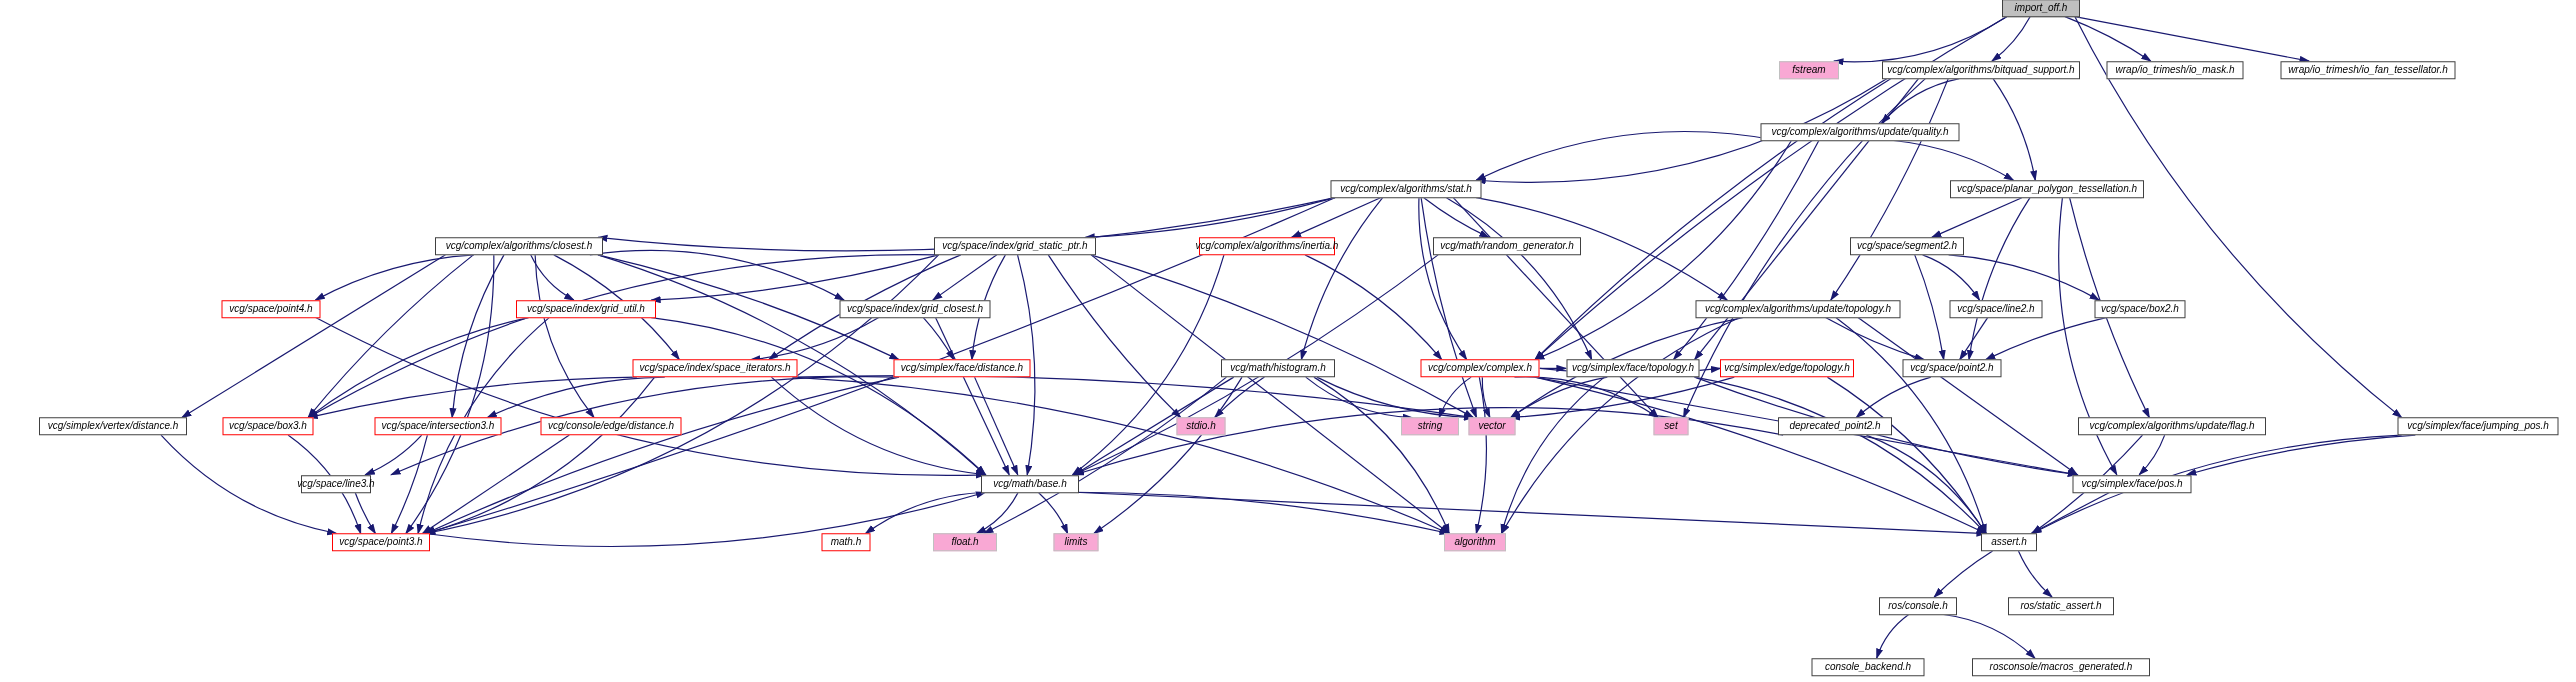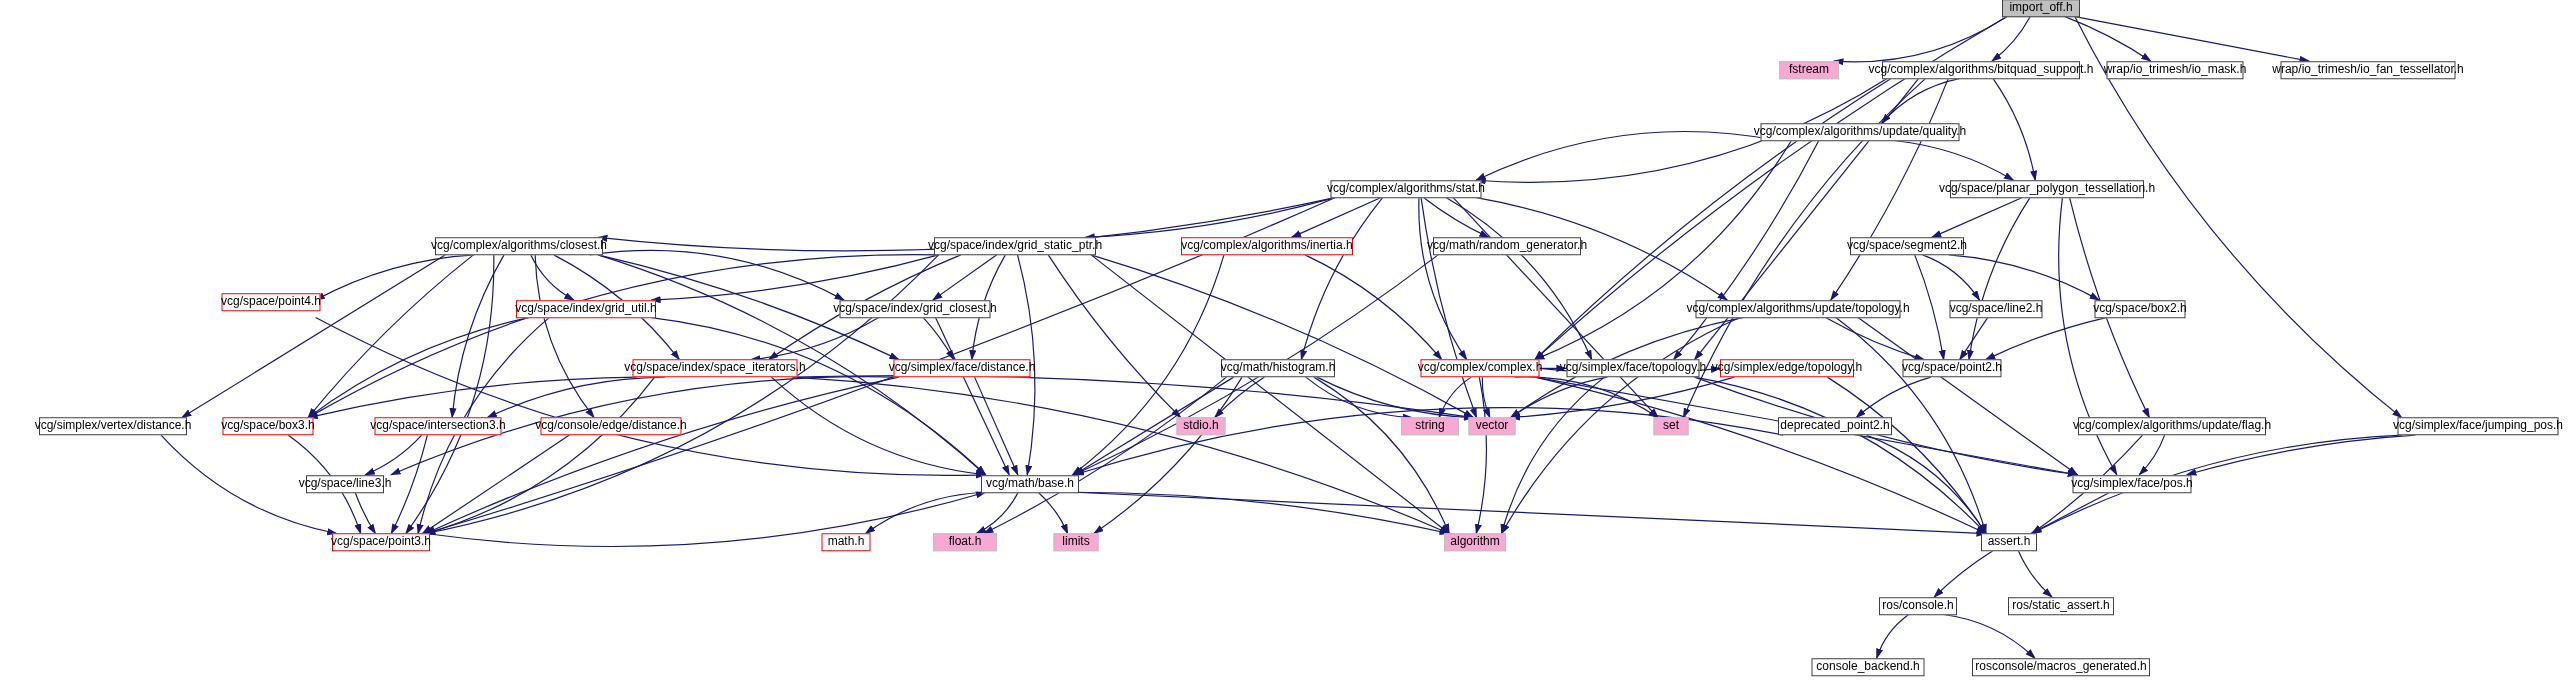--- a/index.html
+++ b/index.html
@@ -13,28 +13,29 @@
   }
   #edges{position:absolute;left:0;top:0;width:2576px;height:682px;}
   .node{
     position:absolute;
     box-sizing:border-box;
     display:flex;
     align-items:center;
     justify-content:center;
     height:17.5px;
     padding:0 5.6px;
-    font-size:12px;
+    font-size:10px;
     line-height:17.5px;
     white-space:nowrap;
     color:#000000;
     background:#ffffff;
     border:0.8px solid #808080;
     transform:translate(-50%,-50%);
     z-index:5;
+    font-style:italic;
   }
   .node.hdr{ border:0.8px solid #404040; }
   .node.red{ border:0.8px solid #ff0000; }
   .node.grey{ border:0.8px solid #c0c0c0; background:#f9a8d4; }
   .node.root{
     background:#bfbfbf;
     border:0.8px solid #404040;
   }
 </style>
 </head>
@@ -181,24 +182,24 @@
       <div class="node root" style="left: 2041px; top: 8px; width: 78px;">import_off.h</div>
       <div class="node grey" style="left: 1809px; top: 70px; width: 60px;">fstream</div>
       <div class="node hdr" style="left: 1981px; top: 70px; width: 198px;">vcg/complex/algorithms/bitquad_support.h</div>
       <div class="node hdr" style="left: 2175px; top: 70px; width: 137px;">wrap/io_trimesh/io_mask.h</div>
       <div class="node hdr" style="left: 2368px; top: 70px; width: 175px;">wrap/io_trimesh/io_fan_tessellator.h</div>
       <div class="node hdr" style="left: 1860px; top: 132px; width: 199px;">vcg/complex/algorithms/update/quality.h</div>
       <div class="node hdr" style="left: 1406px; top: 189px; width: 151px;">vcg/complex/algorithms/stat.h</div>
       <div class="node hdr" style="left: 2047px; top: 189px; width: 194px;">vcg/space/planar_polygon_tessellation.h</div>
       <div class="node hdr" style="left: 519px; top: 246px; width: 168px;">vcg/complex/algorithms/closest.h</div>
       <div class="node hdr" style="left: 1015px; top: 246px; width: 162px;">vcg/space/index/grid_static_ptr.h</div>
-      <div class="node red" style="left: 1267px; top: 246px; width: 172px;">vcg/complex/algorithms/inertia.h</div>
+      <div class="node red" style="left: 1267px; top: 246px; width: 136px;">vcg/complex/algorithms/inertia.h</div>
       <div class="node hdr" style="left: 1507px; top: 246px; width: 148px;">vcg/math/random_generator.h</div>
       <div class="node hdr" style="left: 1907px; top: 246px; width: 114px;">vcg/space/segment2.h</div>
-      <div class="node red" style="left: 271px; top: 302px; width: 99px;">vcg/space/point4.h</div>
+      <div class="node red" style="left: 271px; top: 309px; width: 99px;">vcg/space/point4.h</div>
       <div class="node red" style="left: 586px; top: 309px; width: 140px;">vcg/space/index/grid_util.h</div>
       <div class="node hdr" style="left: 915px; top: 309px; width: 151px;">vcg/space/index/grid_closest.h</div>
       <div class="node hdr" style="left: 1798px; top: 309px; width: 205px;">vcg/complex/algorithms/update/topology.h</div>
       <div class="node hdr" style="left: 1996px; top: 309px; width: 93px;">vcg/space/line2.h</div>
       <div class="node hdr" style="left: 2140px; top: 309px; width: 91px;">vcg/space/box2.h</div>
       <div class="node red" style="left: 715px; top: 368px; width: 165px;">vcg/space/index/space_iterators.h</div>
       <div class="node red" style="left: 962px; top: 368px; width: 137px;">vcg/simplex/face/distance.h</div>
       <div class="node hdr" style="left: 1278px; top: 368px; width: 114px;">vcg/math/histogram.h</div>
       <div class="node red" style="left: 1480px; top: 368px; width: 119px;">vcg/complex/complex.h</div>
       <div class="node hdr" style="left: 1633px; top: 368px; width: 133px;">vcg/simplex/face/topology.h</div>
@@ -208,21 +209,21 @@
       <div class="node red" style="left: 268px; top: 426px; width: 91px;">vcg/space/box3.h</div>
       <div class="node red" style="left: 438px; top: 426px; width: 127px;">vcg/space/intersection3.h</div>
       <div class="node red" style="left: 611px; top: 426px; width: 141px;">vcg/console/edge/distance.h</div>
       <div class="node grey" style="left: 1201px; top: 426px; width: 49px;">stdio.h</div>
       <div class="node grey" style="left: 1430px; top: 426px; width: 58px;">string</div>
       <div class="node grey" style="left: 1492px; top: 426px; width: 47px;">vector</div>
       <div class="node grey" style="left: 1671px; top: 426px; width: 35px;">set</div>
       <div class="node hdr" style="left: 1835px; top: 426px; width: 114px;">deprecated_point2.h</div>
       <div class="node hdr" style="left: 2172px; top: 426px; width: 188px;">vcg/complex/algorithms/update/flag.h</div>
       <div class="node hdr" style="left: 2478px; top: 426px; width: 161px;">vcg/simplex/face/jumping_pos.h</div>
-      <div class="node hdr" style="left: 345px; top: 484px; width: 78px;">vcg/space/line3.h</div>
+      <div class="node hdr" style="left: 336px; top: 484px; width: 70px;">vcg/space/line3.h</div>
       <div class="node hdr" style="left: 1030px; top: 484px; width: 98px;">vcg/math/base.h</div>
       <div class="node hdr" style="left: 2132px; top: 484px; width: 119px;">vcg/simplex/face/pos.h</div>
       <div class="node red" style="left: 381px; top: 542px; width: 98px;">vcg/space/point3.h</div>
       <div class="node red" style="left: 846px; top: 542px; width: 49px;">math.h</div>
       <div class="node grey" style="left: 965px; top: 542px; width: 64px;">float.h</div>
       <div class="node grey" style="left: 1076px; top: 542px; width: 45px;">limits</div>
       <div class="node grey" style="left: 1475px; top: 542px; width: 62px;">algorithm</div>
       <div class="node hdr" style="left: 2009px; top: 542px; width: 56px;">assert.h</div>
       <div class="node hdr" style="left: 1918px; top: 606px; width: 78px;">ros/console.h</div>
       <div class="node hdr" style="left: 2061px; top: 606px; width: 106px;">ros/static_assert.h</div>

